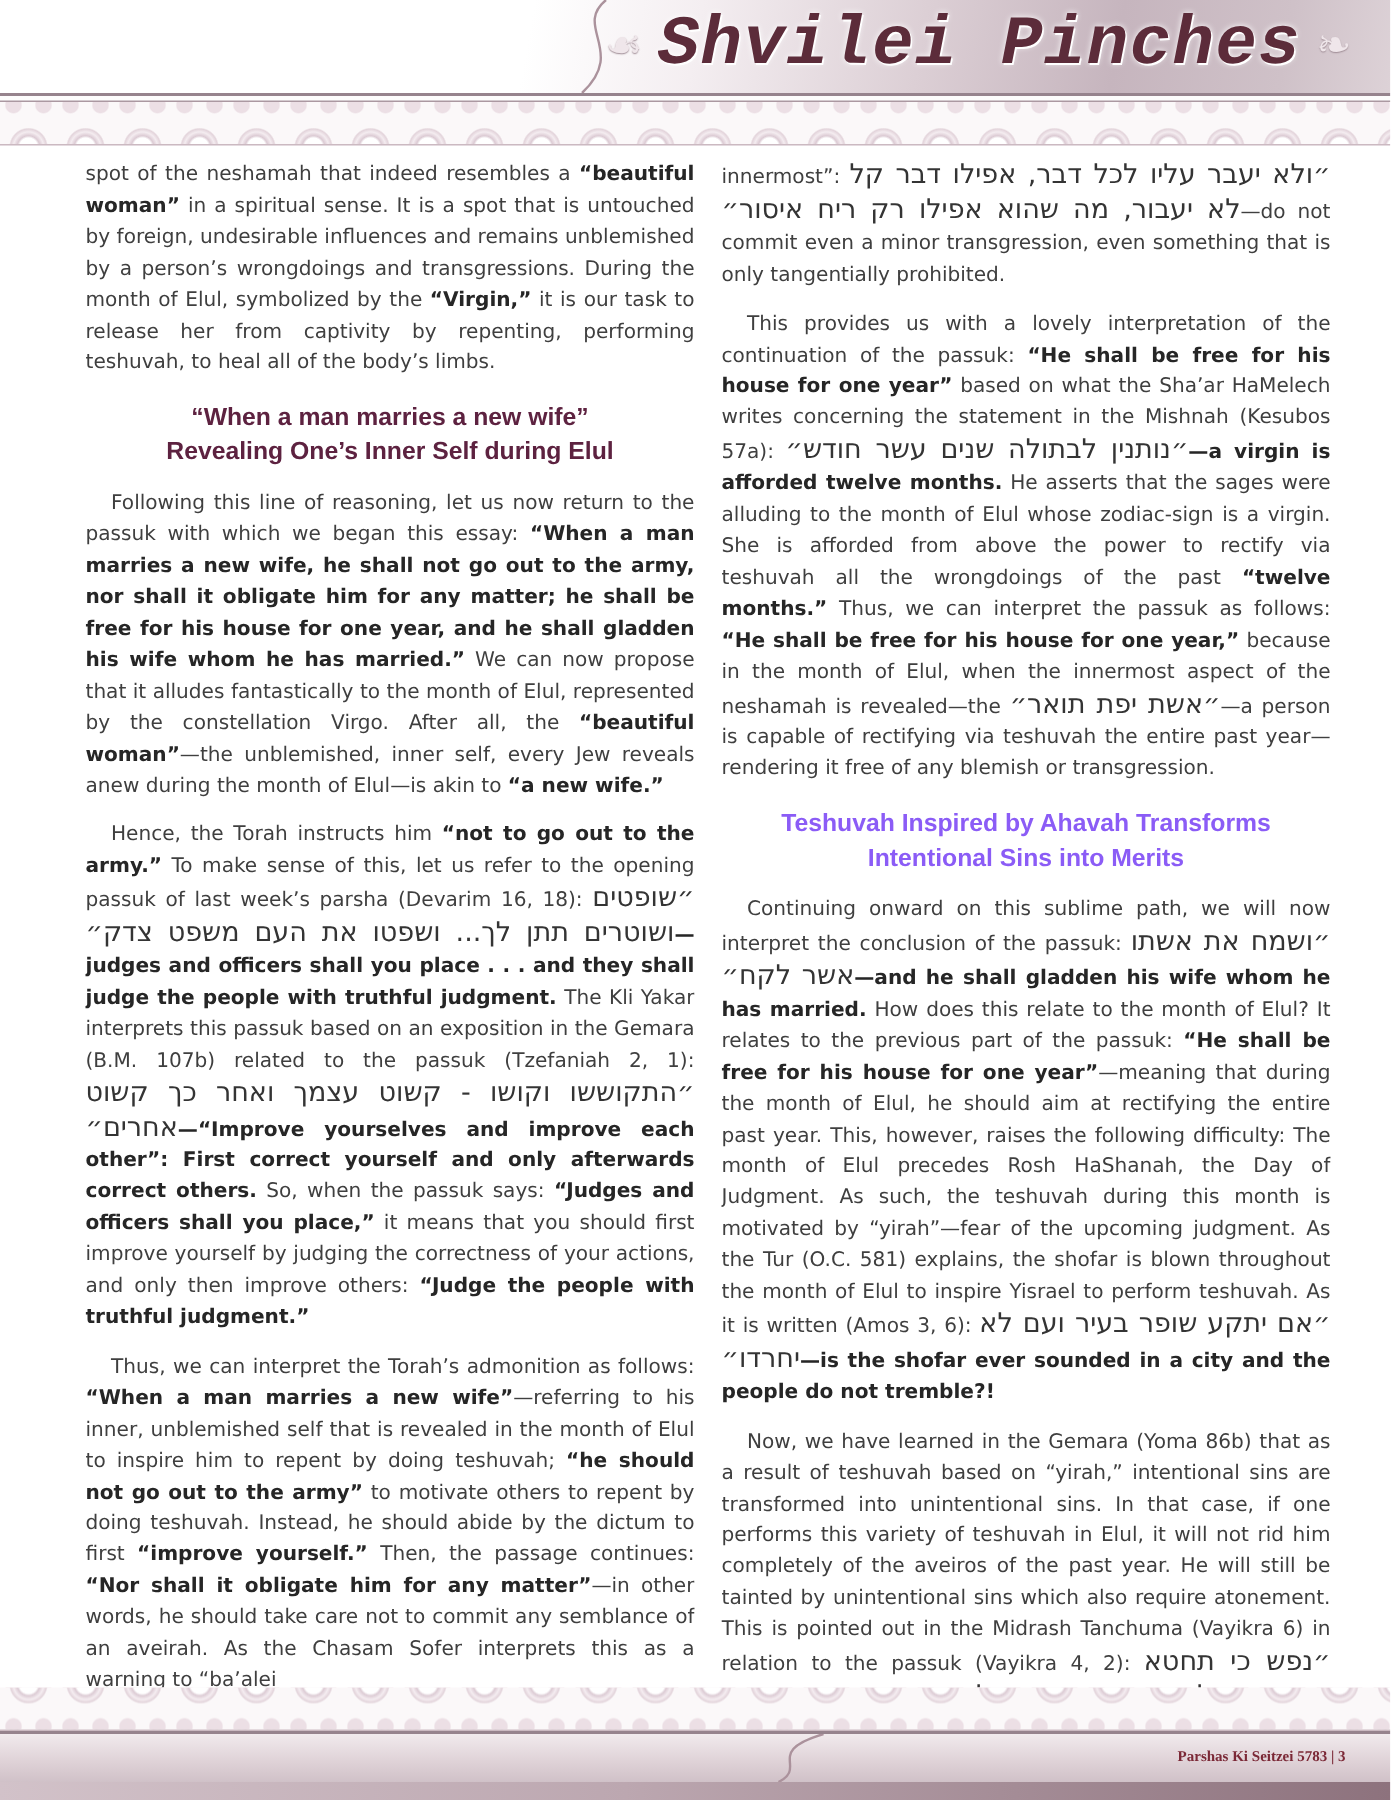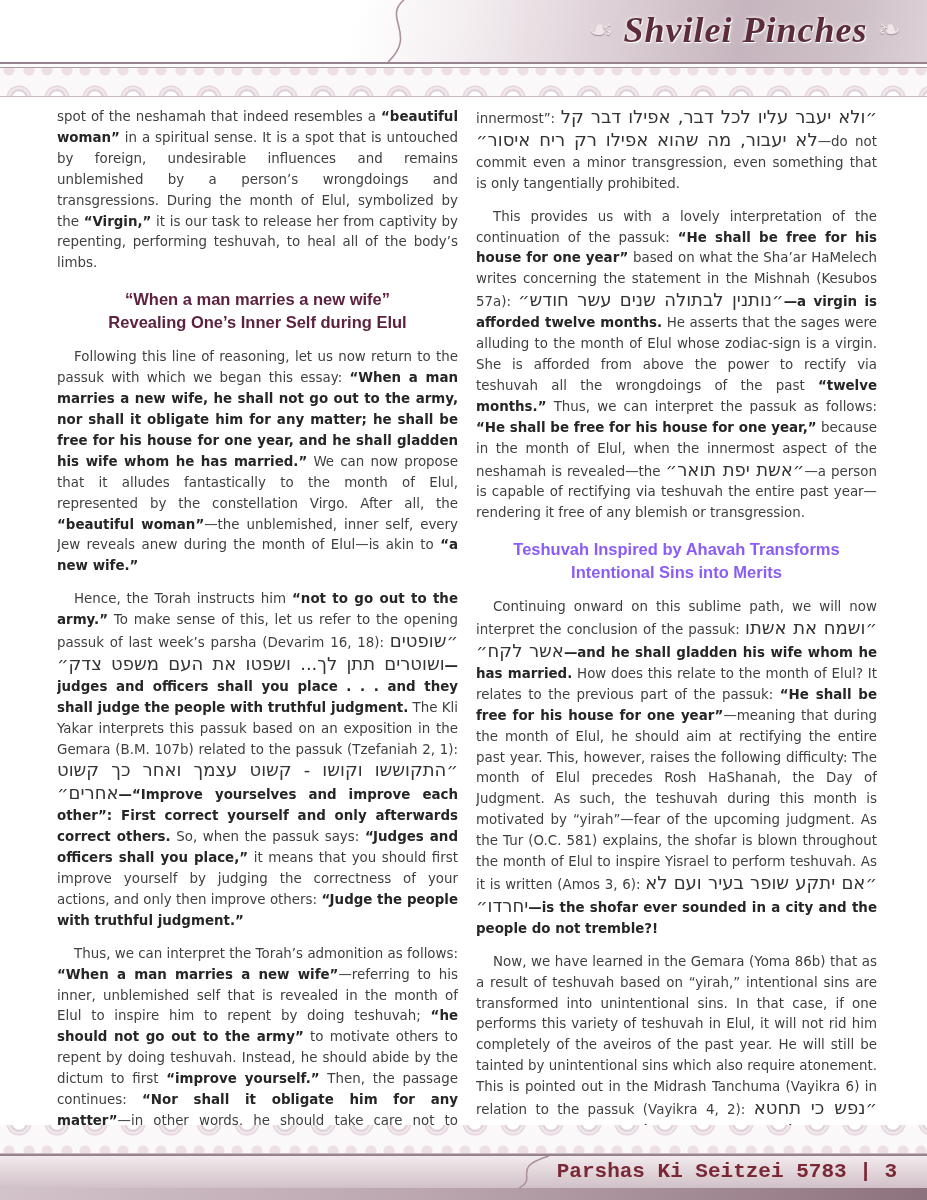--- a/index.html
+++ b/index.html
@@ -25,23 +25,23 @@
   .masthead{
     position:absolute;right:26px;top:4px;
     display:flex;align-items:center;gap:10px;
   }
   .ornament{
     font-size:28px;line-height:1;color:#efe6ea;
     text-shadow:0 1px 1px #9d8a93;
   }
   .title{
     margin:0;
-    font-family:Liberation Serif, serif;
+    font-family:Liberation Mono, monospace;
     font-style:italic;font-weight:bold;
-    font-size:36px;line-height:52px;
+    font-size:46px;line-height:52px;
     color:#5c2c3a;
     text-shadow:1px 1px 0 #ffffff,0 0 4px #ffffff;
     letter-spacing:1px;
   }
   .sep{height:3px;border-top:2px solid #96838d;border-bottom:1px solid #ab98a1;background:#fdfcfc;flex:0 0 auto;}
 
   
   .lace{
     height:28px;flex:0 0 auto;
     background-color:#fbf8f9;
@@ -51,21 +51,21 @@
       radial-gradient(circle at 29px 2px, #ecdfe5 5px, rgba(255,255,255,0) 6px);
     background-size:38px 28px;
     border-bottom:1px solid #cbb9c1;
   }
   .lace.flip{transform:scaleY(-1);border-bottom:none;border-top:1px solid #cbb9c1;}
 
   
   .content{
     flex:1 1 auto;
     display:flex;
-    padding:10px 50px 0 57px;
+    padding:10px 40px 0 57px;
     gap:18px;
     overflow:hidden;
   }
   .col{
     width:50%;
     text-align:justify;
     font-size:13.4px;line-height:20.9px;
     overflow:hidden;
   }
   .para{margin:0 0 12px 0;}
@@ -84,22 +84,22 @@
   .footer-sep{height:2px;background:#96838d;flex:0 0 auto;}
   .footer-band{
     position:relative;
     height:32px;flex:0 0 auto;
     background:linear-gradient(180deg,#f1eaed 0%,#ded1d6 60%,#d0c1c8 100%);
   }
   .footer-curve{position:absolute;left:505px;top:0;width:70px;height:32px;}
   .page-label{
     position:absolute;right:30px;top:0;
     line-height:32px;
-    font-family:Liberation Mono, monospace;
-    font-weight:bold;font-size:21px;
+    font-family:Liberation Serif, serif;
+    font-weight:bold;font-size:10px;
     color:#7b2836;
   }
   .footer-strip{
     height:12px;flex:0 0 auto;
     background:linear-gradient(90deg,#d2c2c9 0%,#bca7b0 45%,#8d727d 100%);
   }
 </style>
 </head>
 <body>
 

